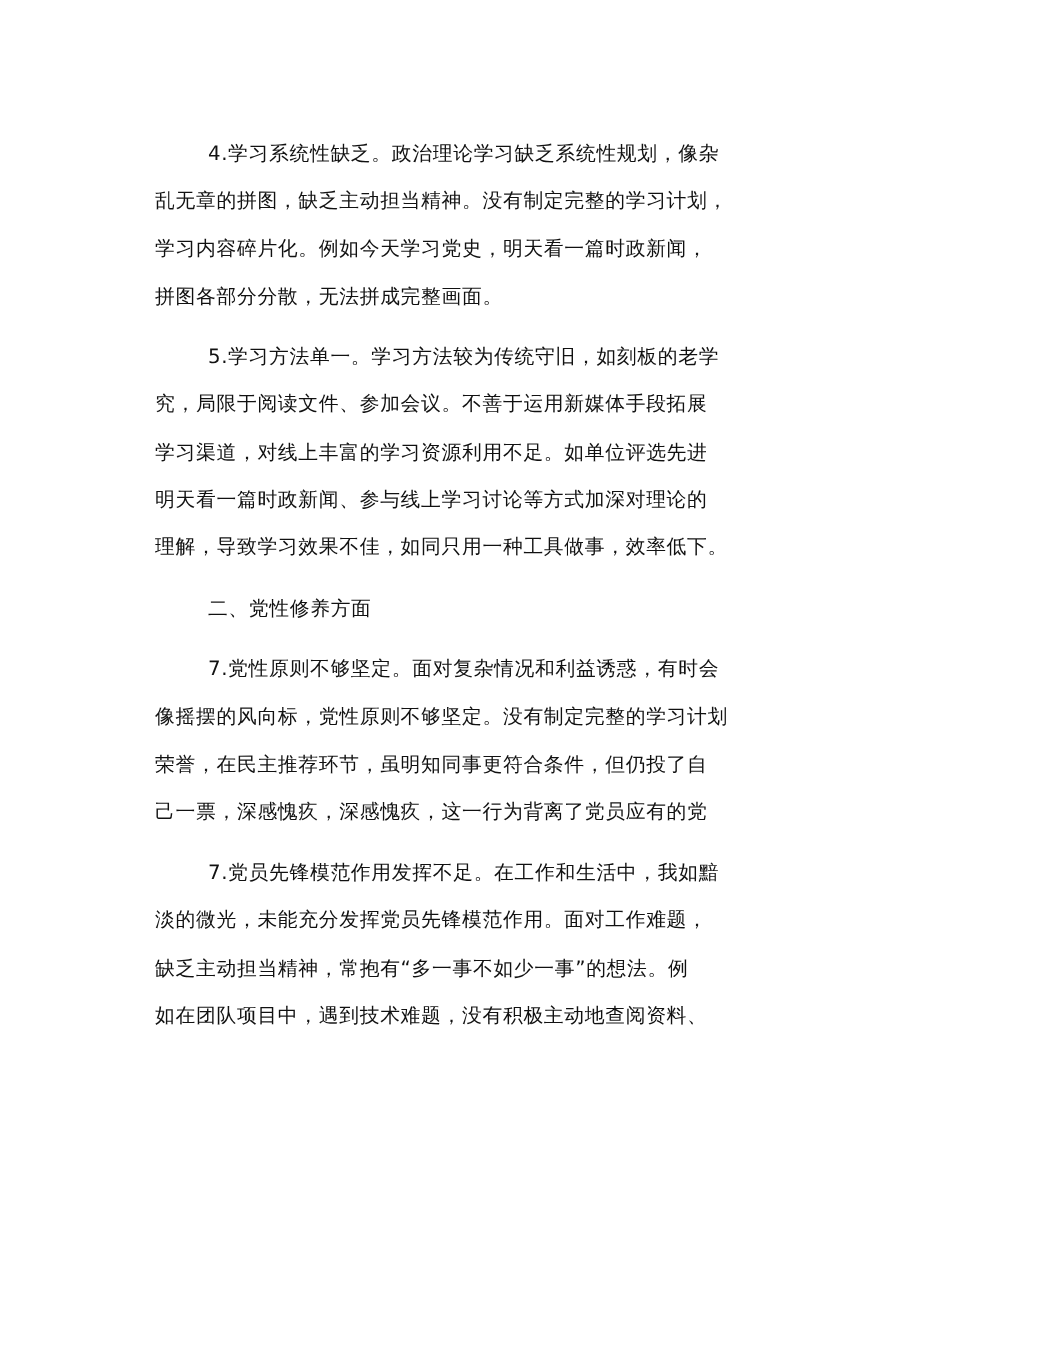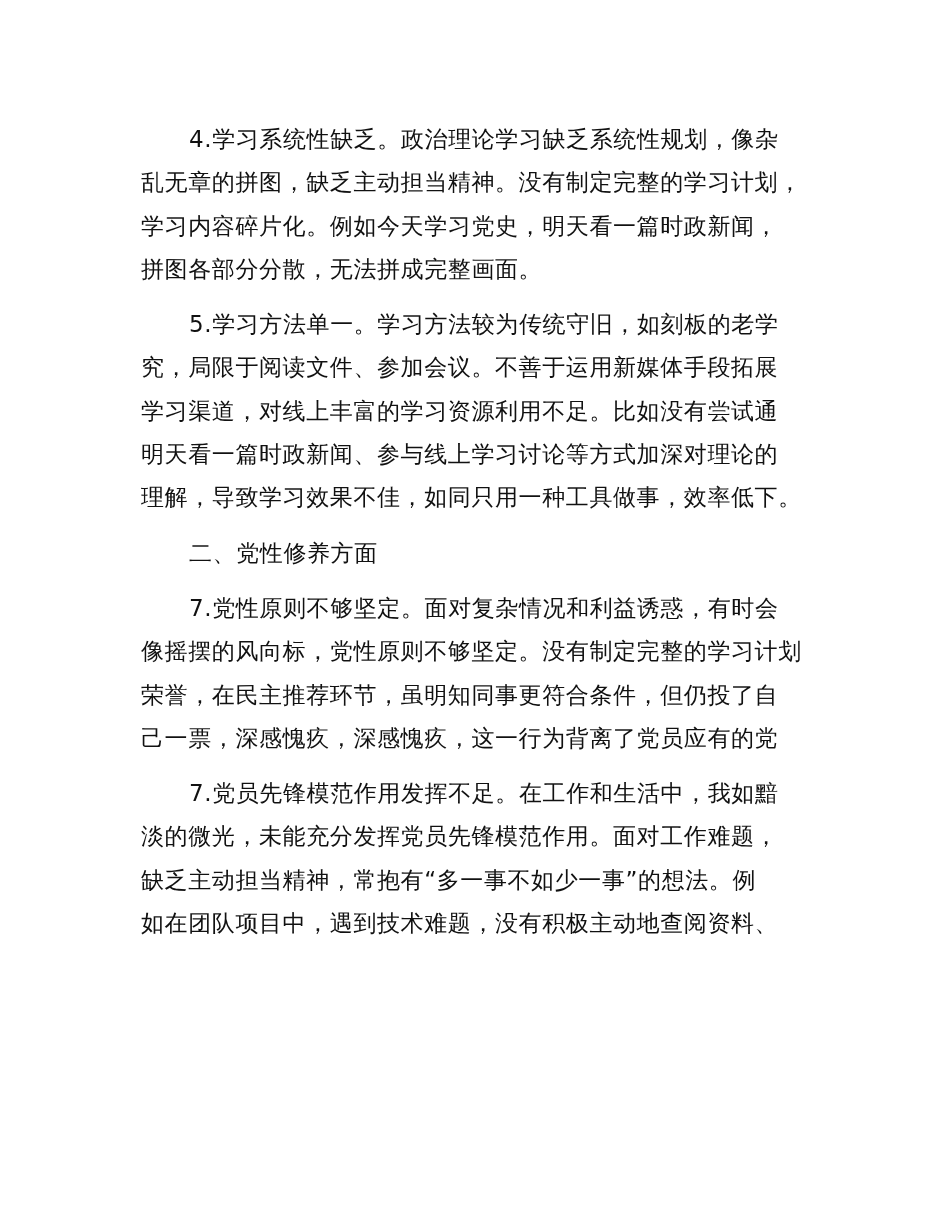--- a/index.html
+++ b/index.html
@@ -12,21 +12,21 @@
       height: 1230px;
       position: relative;
       overflow: hidden;
     }
     .page {
       position: absolute;
       left: 141px;
       top: 118px;
       width: 700px;
       font-family: "DejaVu Sans", "Liberation Sans", sans-serif;
-      font-size: 23px;
+      font-size: 18px;
       color: #111111;
       line-height: 43.3px;
       letter-spacing: 0.6px;
     }
     .para {
       margin: 0;
     }
     .line {
       display: block;
       white-space: nowrap;
@@ -47,21 +47,21 @@
     <span class="line indent">4.学习系统性缺乏。政治理论学习缺乏系统性规划，像杂</span>
     <span class="line">乱无章的拼图，缺乏主动担当精神。没有制定完整的学习计划，</span>
     <span class="line">学习内容碎片化。例如今天学习党史，明天看一篇时政新闻，</span>
     <span class="line">拼图各部分分散，无法拼成完整画面。</span>
   </div>
   <div class="gap"></div>
 
   <div class="para">
     <span class="line indent">5.学习方法单一。学习方法较为传统守旧，如刻板的老学</span>
     <span class="line">究，局限于阅读文件、参加会议。不善于运用新媒体手段拓展</span>
-    <span class="line">学习渠道，对线上丰富的学习资源利用不足。比如没有尝试通</span>
+    <span class="line">学习渠道，对线上丰富的学习资源利用不足。如单位评选先进</span>
     <span class="line">明天看一篇时政新闻、参与线上学习讨论等方式加深对理论的</span>
     <span class="line">理解，导致学习效果不佳，如同只用一种工具做事，效率低下。</span>
   </div>
   <div class="gap"></div>
 
   <div class="para">
     <span class="line indent">二、党性修养方面</span>
   </div>
   <div class="gap"></div>
 

